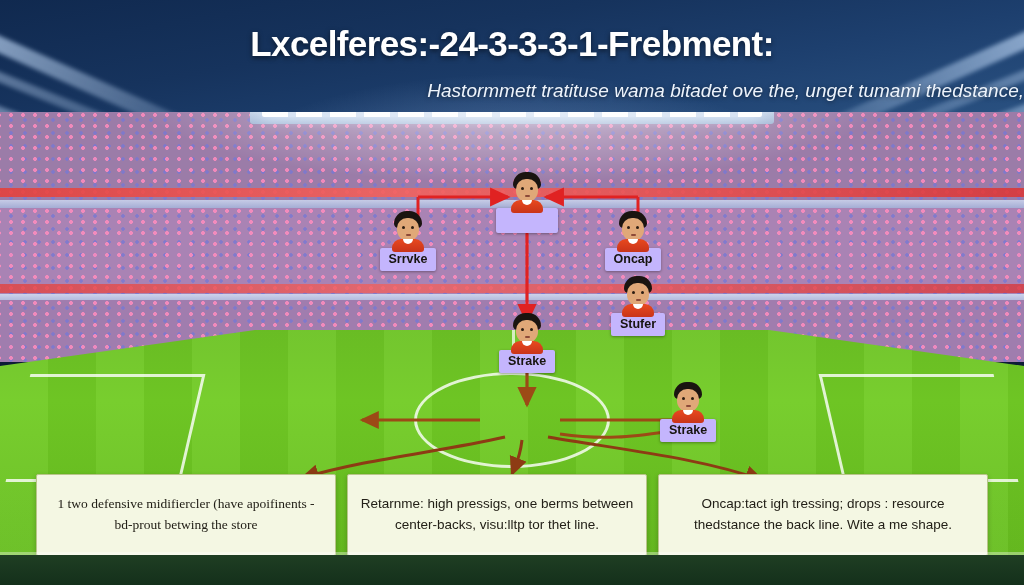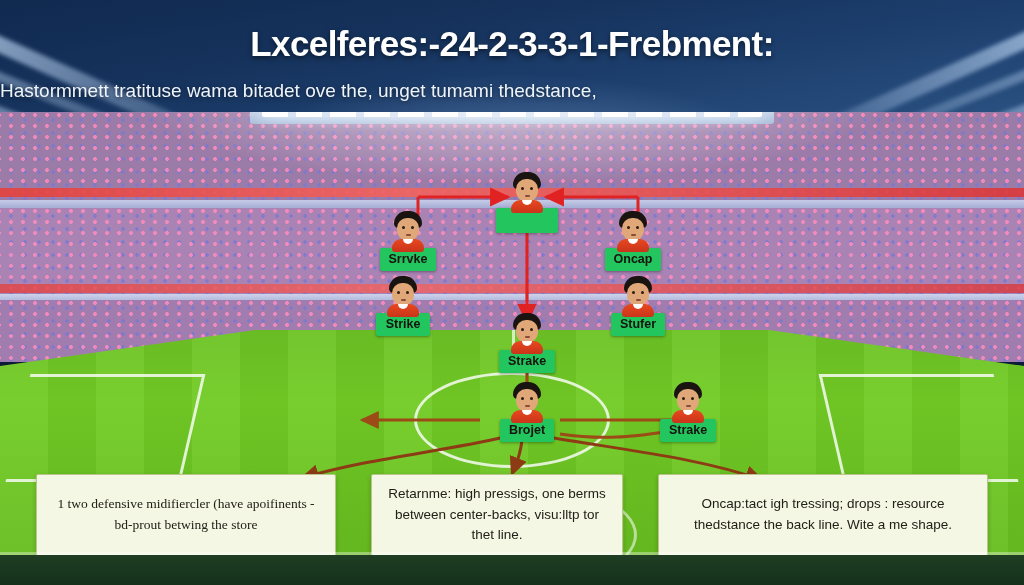--- a/index.html
+++ b/index.html
@@ -46,24 +46,25 @@
   .title {
     position:absolute; left:0; top:24px; width:1024px;
     text-align:center;
     font-size:35px; font-weight:bold; letter-spacing:-.6px;
     color:#ffffff;
     text-shadow:0 2px 5px rgba(0,0,0,.55);
     white-space:nowrap;
   }
   .subtitle {
     position:absolute; left:0; top:80px; width:1024px;
-    text-align:left;
+    text-align:right;
     font-size:19px; color:#eef4fc;
     text-shadow:0 1px 4px rgba(0,0,0,.5);
     white-space:nowrap;
+    font-style:italic;
   }
 
   
   .stands {
     position:absolute; left:0; top:112px; width:1024px; height:250px;
     overflow:hidden;
   }
   .stand-tier {
     position:absolute; left:-40px; width:1104px;
     background-image:
@@ -182,21 +183,21 @@
     background:linear-gradient(180deg,#e8491f,#c9341a);
     border-radius:9px 9px 3px 3px;
   }
   .av-collar {
     position:absolute; left:12px; top:28px; width:10px; height:5px;
     background:#ffffff; border-radius:0 0 6px 6px;
   }
   .nameplate {
     margin:-2px auto 0;
     display:inline-block;
-    background:#22c55e;
+    background:#c4b5fd;
     color:#17140f;
     font-size:12.5px; font-weight:bold;
     padding:4px 9px 5px;
     border-radius:2px;
     box-shadow:0 1px 3px rgba(0,0,0,.35);
     min-width:54px;
     white-space:nowrap;
   }
   .nameplate.empty { min-width:62px; height:25px; }
 
@@ -211,21 +212,21 @@
     border-radius:2px;
     box-shadow:0 2px 5px rgba(0,0,0,.22);
     display:flex; align-items:center; justify-content:center;
     text-align:center;
     color:#232018;
     font-size:13.5px;
     line-height:1.55;
     padding:8px 12px;
   }
   .cap-1 { width:300px;font-family:Liberation Serif, serif; }
-  .cap-2 { width:252px; }
+  .cap-2 { width:300px; }
   .cap-3 { width:330px; }
 
   .footer-band {
     position:absolute; left:0; bottom:0; width:1024px; height:30px;
     background:linear-gradient(180deg,#1f3e23,#14301b);
   }
   .footer-edge {
     position:absolute; left:0; bottom:30px; width:1024px; height:3px;
     background:rgba(255,255,255,.35);
   }
@@ -238,21 +239,21 @@
   <div class="header-band">
     <div class="beam l1"></div>
     <div class="beam l2"></div>
     <div class="beam l3"></div>
     <div class="beam l4"></div>
     <div class="beam r1"></div>
     <div class="beam r2"></div>
     <div class="beam r3"></div>
     <div class="beam r4"></div>
   </div>
-  <div class="title">Lxcelferes:-24-2-3-3-1-Frebment:</div>
+  <div class="title">Lxcelferes:-24-3-3-3-1-Frebment:</div>
   <div class="subtitle">Hastormmett tratituse wama bitadet ove the, unget tumami thedstance,</div>
 
   <div class="stands">
     <div class="stand-tier tier-a"></div>
     <div class="red-stripe stripe-1"></div>
     <div class="band-rail rail-1"></div>
     <div class="stand-tier tier-b"></div>
     <div class="red-stripe stripe-2"></div>
     <div class="band-rail rail-2"></div>
     <div class="stand-tier tier-c"></div>
@@ -339,32 +340,20 @@
         <div class="av-face"></div>
       <div class="av-eye l"></div>
         <div class="av-eye r"></div>
         <div class="av-mouth"></div>
       <div class="av-body"></div>
         <div class="av-collar"></div>
     </div>
     <span class="nameplate">Oncap</span>
   </div>
 
-  <div class="player" style="left:365px; top:276px;">
-    <div class="avatar">
-      <div class="av-hair"></div>
-        <div class="av-face"></div>
-      <div class="av-eye l"></div>
-        <div class="av-eye r"></div>
-        <div class="av-mouth"></div>
-      <div class="av-body"></div>
-        <div class="av-collar"></div>
-    </div>
-    <span class="nameplate">Strike</span>
-  </div>
 
   <div class="player" style="left:489px; top:313px;">
     <div class="avatar">
       <div class="av-hair"></div>
         <div class="av-face"></div>
       <div class="av-eye l"></div>
         <div class="av-eye r"></div>
         <div class="av-mouth"></div>
       <div class="av-body"></div>
         <div class="av-collar"></div>
@@ -379,32 +368,20 @@
       <div class="av-eye l"></div>
         <div class="av-eye r"></div>
         <div class="av-mouth"></div>
       <div class="av-body"></div>
         <div class="av-collar"></div>
     </div>
     <span class="nameplate">Stufer</span>
   </div>
 
 
-  <div class="player" style="left:489px; top:382px;">
-    <div class="avatar">
-      <div class="av-hair"></div>
-        <div class="av-face"></div>
-      <div class="av-eye l"></div>
-        <div class="av-eye r"></div>
-        <div class="av-mouth"></div>
-      <div class="av-body"></div>
-        <div class="av-collar"></div>
-    </div>
-    <span class="nameplate">Brojet</span>
-  </div>
 
   <div class="player" style="left:650px; top:382px;">
     <div class="avatar">
       <div class="av-hair"></div>
         <div class="av-face"></div>
       <div class="av-eye l"></div>
         <div class="av-eye r"></div>
         <div class="av-mouth"></div>
       <div class="av-body"></div>
         <div class="av-collar"></div>

